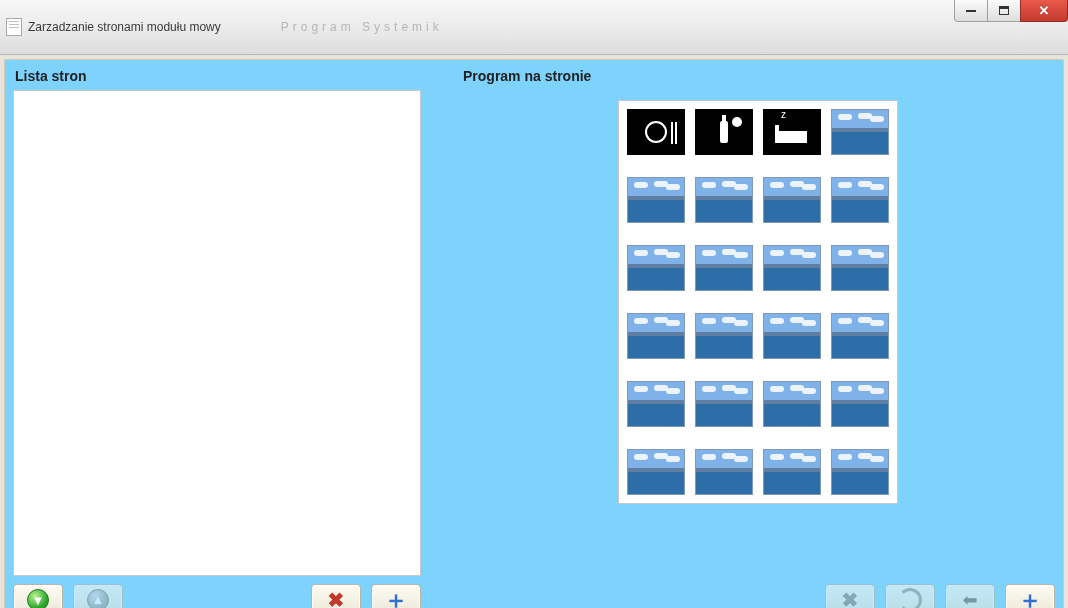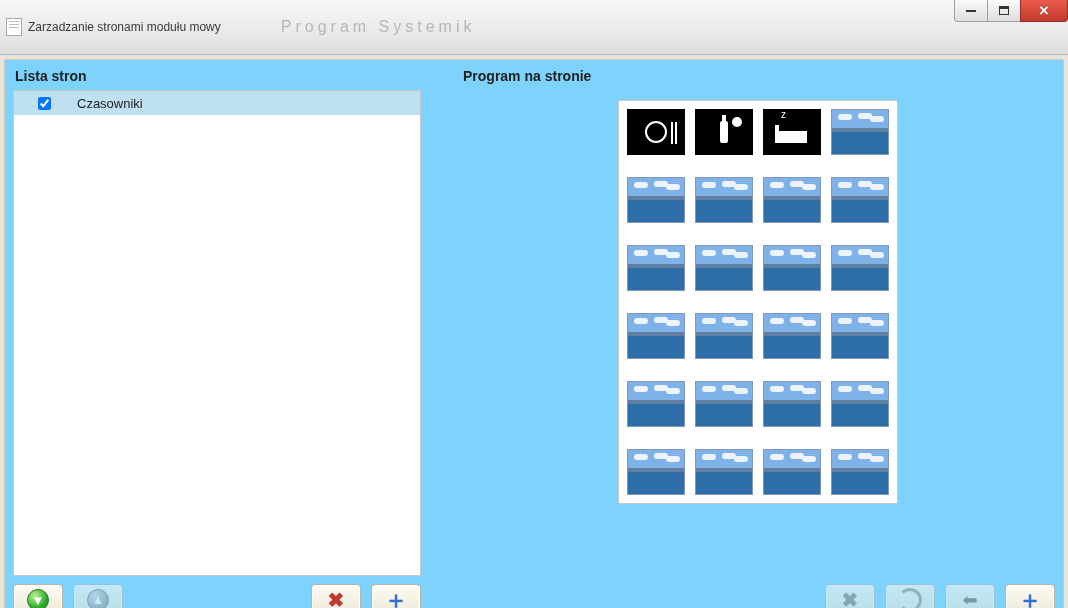--- a/index.html
+++ b/index.html
@@ -18,21 +18,21 @@
     position: relative;
   }
   .titlebar .doc-icon {
     width: 14px; height: 16px; margin-right: 6px;
     background: #fff; border: 1px solid #a9a9a9; position: relative;
   }
   .titlebar .doc-icon::after{
     content:""; position:absolute; inset:2px 2px 6px 2px;
     background: repeating-linear-gradient(to bottom,#bfbfbf 0 1px,transparent 1px 3px);
   }
-  .title-ghost { color:#b6b6b6; margin-left:60px; letter-spacing:4px; font-size:16px; }
+  .title-ghost { color:#b6b6b6; margin-left:60px; letter-spacing:4px; font-size:12px; }
   .winbtn-group { position: absolute; right: 0; top: 0; display: flex; height: 22px; }
   .winbtn {
     width: 34px; height: 22px; display:flex; align-items:center; justify-content:center;
     border: 1px solid #9aa0a6; border-top:none; margin-left:-1px;
     background: linear-gradient(to bottom,#fafafa,#dedede);
     box-sizing:border-box; font-size:12px; color:#333;
   }
   .winbtn.first { border-bottom-left-radius:4px; }
   .winbtn.close {
     width: 48px;
@@ -144,24 +144,20 @@
         <span>✕</span>
       </div>
   </div>
 </div>
 
 <div class="panel">
 
   <div class="col left">
     <h3>Lista stron</h3>
     <div class="listbox" id="listbox">
-        <div class="listrow selected">
-          <input type="checkbox" checked="" style="">
-          <span>Czasowniki</span>
-        </div>
       </div>
     <div class="toolbar" id="left-toolbar">
         <div class="tbtn">
           <span class="circle green">
             <span class="arr">▼</span>
           </span>
         </div>
         <div class="tbtn disabled">
           <span class="circle gray">
             <span class="arr">▲</span>

